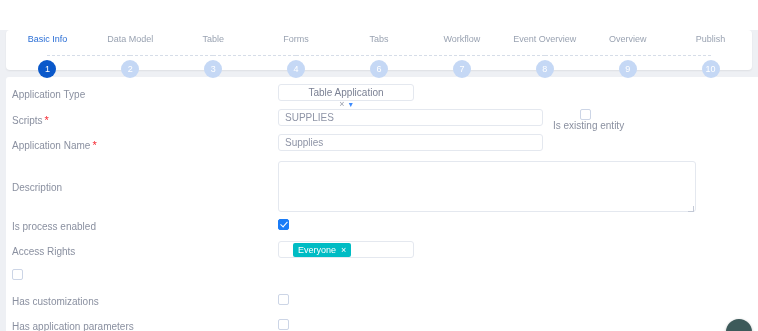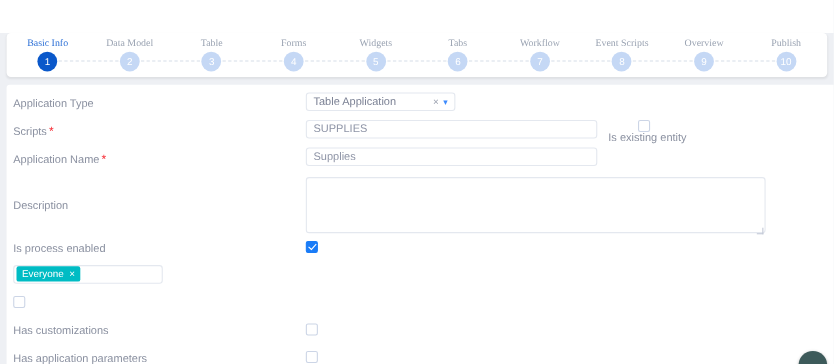--- a/index.html
+++ b/index.html
@@ -62,23 +62,22 @@
     position: relative;
     display: flex;
     flex-direction: column;
     align-items: center;
     cursor: pointer;
   }
   .step-label {
     font-size: 9px;
     color: #9aa3b2;
     white-space: nowrap;
-    margin-bottom: 3px;
+    margin-bottom: 16px;
     line-height: 10px;
-    font-family: Liberation Serif, serif;
   }
   .step.active .step-label { color: #2b6fd6; }
   .step-circle {
     width: 18px;
     height: 18px;
     border-radius: 50%;
     background: #c5d8f5;
     color: #ffffff;
     font-size: 9px;
     line-height: 18px;
@@ -134,20 +133,21 @@
     border: 1px solid #e4e8ef;
     border-radius: 3px;
     background: #ffffff;
     font-family: "Liberation Sans", sans-serif;
     font-size: 10px;
     color: #8e94a6;
     height: 17px;
     line-height: 15px;
     padding: 0 6px;
     outline: none;
+    flex-direction: column;
   }
   .select-ctl {
     width: 136px;
     display: flex;
     align-items: center;
     justify-content: space-between;
     cursor: pointer;
   }
   .select-ctl .sel-value { color: #7b8194; }
   .select-icons { display: flex; align-items: center; gap: 4px; }
@@ -229,21 +229,22 @@
     white-space: nowrap;
   }
 
   .tagbox {
     width: 136px;
     border: 1px solid #e4e8ef;
     border-radius: 3px;
     background: #ffffff;
     height: 17px;
     display: flex;
-    padding: 0 2px;
+    align-items: center;
+    padding: 0 14px;
     cursor: text;
   }
   .tag {
     background: #00bcc4;
     color: #ffffff;
     font-size: 9px;
     line-height: 14px;
     height: 14px;
     border-radius: 2px;
     padding: 0 5px;
@@ -293,40 +294,35 @@
       <div class="step-circle">3</div>
       <div class="connector"></div>
     </div>
 
     <div class="step">
       <div class="step-label">Forms</div>
       <div class="step-circle">4</div>
       <div class="connector"></div>
     </div>
 
-    <div class="step">
-      <div class="step-label">Widgets</div>
-      <div class="step-circle">5</div>
-      <div class="connector"></div>
-    </div>
 
     <div class="step">
       <div class="step-label">Tabs</div>
       <div class="step-circle">6</div>
       <div class="connector"></div>
     </div>
 
     <div class="step">
       <div class="step-label">Workflow</div>
       <div class="step-circle">7</div>
       <div class="connector"></div>
     </div>
 
     <div class="step">
-      <div class="step-label">Event Scripts</div>
+      <div class="step-label">Event Overview</div>
       <div class="step-circle">8</div>
       <div class="connector"></div>
     </div>
 
     <div class="step">
       <div class="step-label">Overview</div>
       <div class="step-circle">9</div>
       <div class="connector"></div>
     </div>
 
@@ -387,20 +383,21 @@
   </div>
 
   <div class="row">
     <div class="row-label">Is process enabled</div>
     <div class="row-field">
       <span class="cb checked"></span>
     </div>
   </div>
 
   <div class="row">
+    <div class="row-label">Access Rights</div>
     <div class="row-field">
       <div class="tagbox">
         <span class="tag">
           <span>Everyone</span>
           <span class="tag-x">×</span>
         </span>
       </div>
     </div>
   </div>
 

